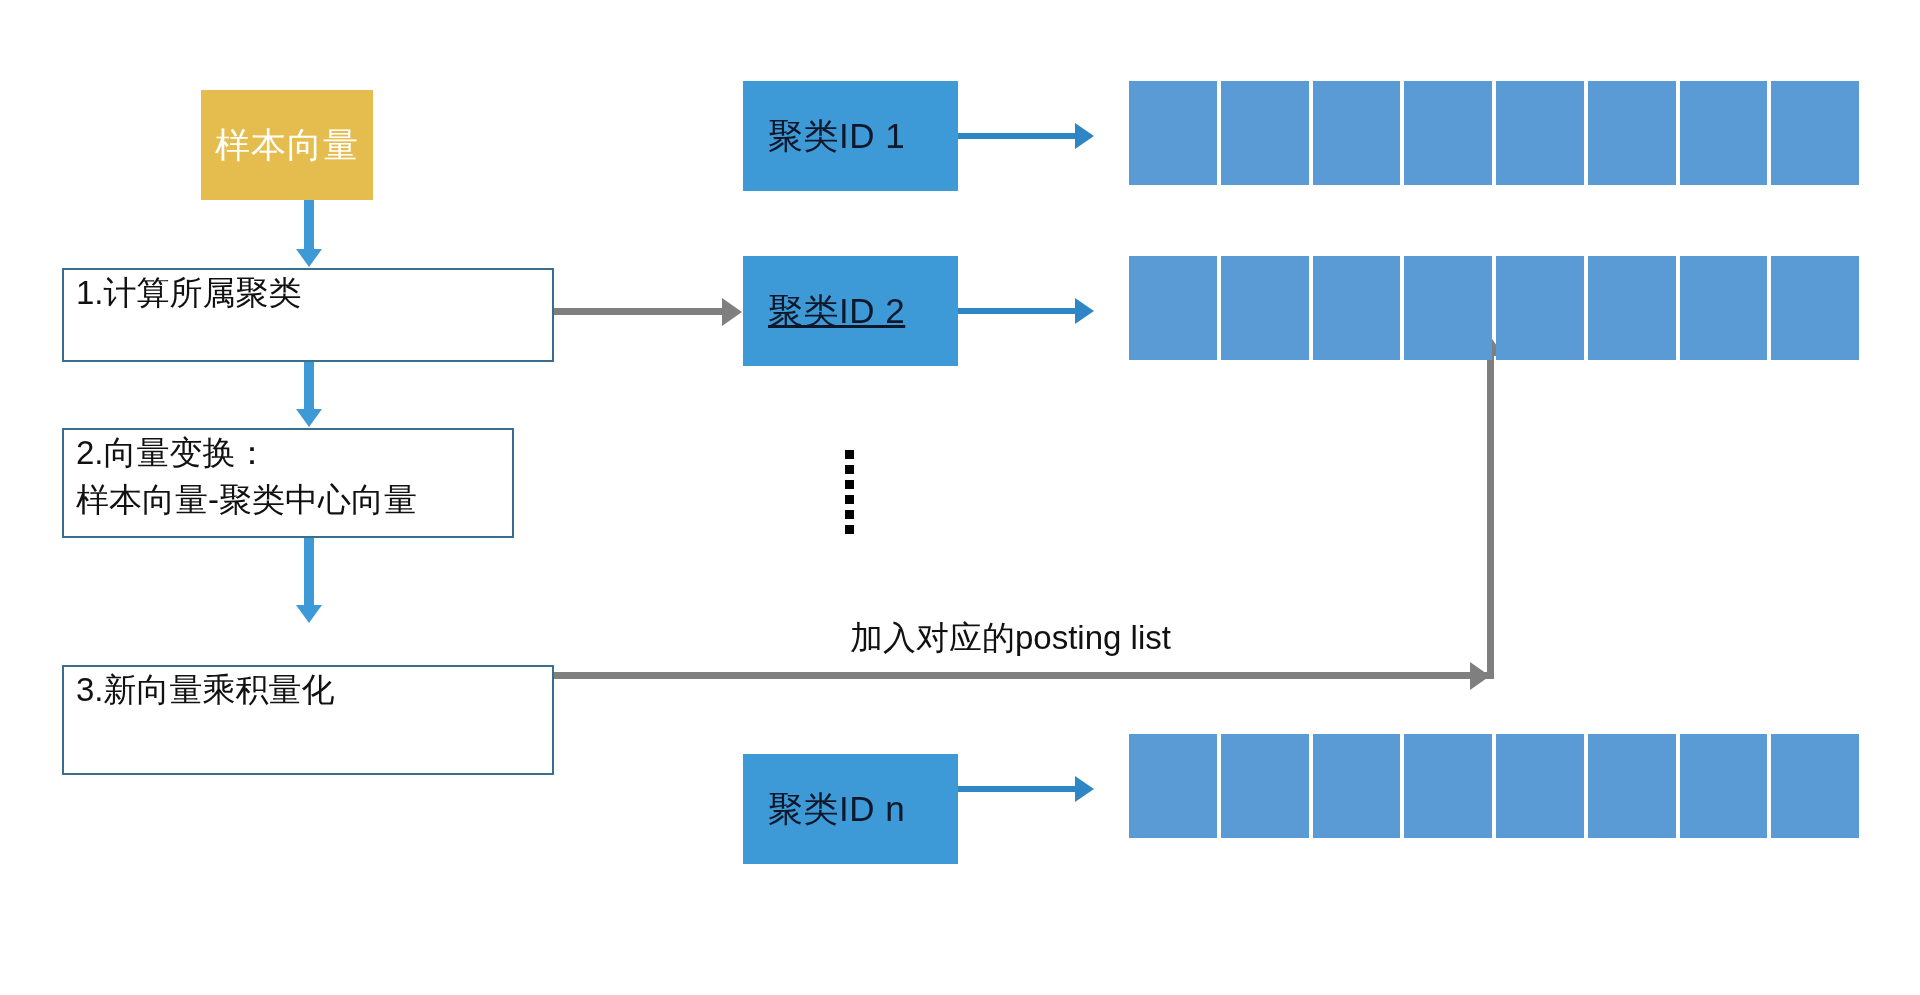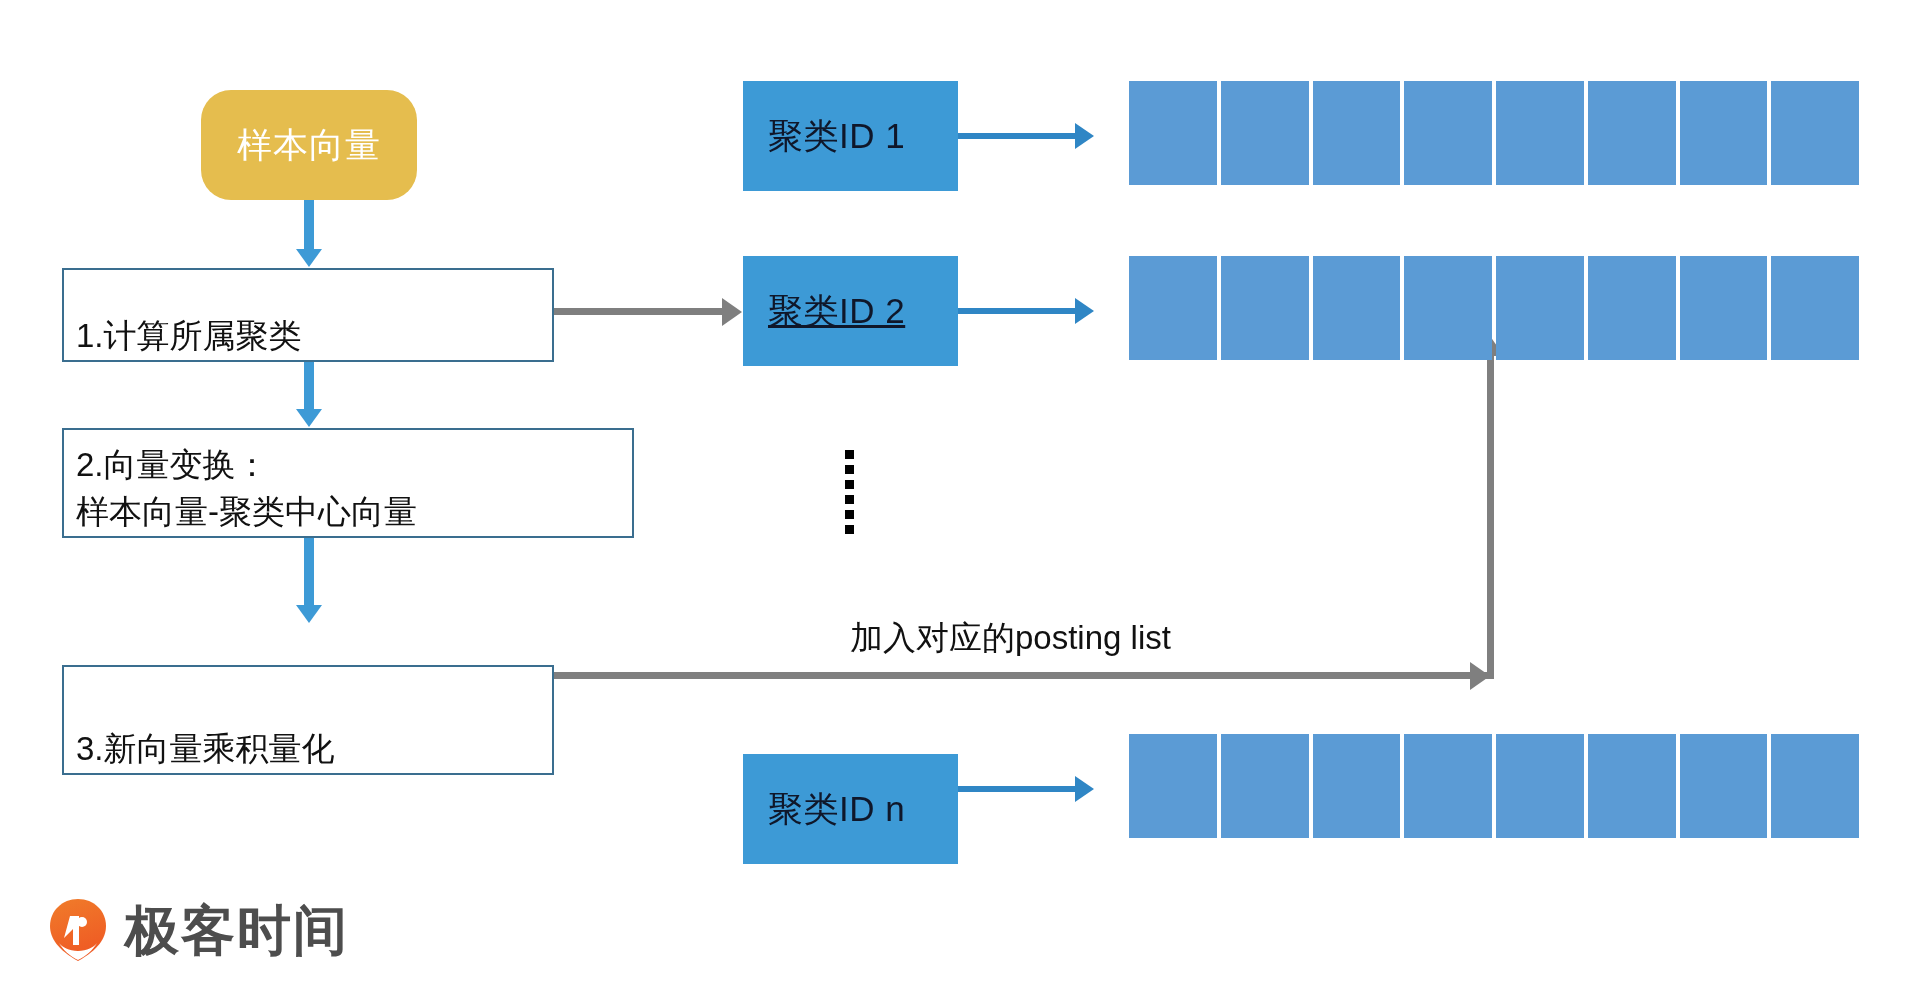--- a/index.html
+++ b/index.html
@@ -16,50 +16,49 @@
     height: 995px;
     background: #ffffff;
     overflow: hidden;
   }
 
   
   .sample-box {
     position: absolute;
     left: 201px;
     top: 90px;
-    width: 216px;
+    width: 172px;
     height: 110px;
     background: #e5bd4e;
     display: flex;
     align-items: center;
     justify-content: center;
     color: #ffffff;
     font-size: 35px;
     letter-spacing: 1px;
-    border-radius: 30px;
   }
 
   .step-box {
     position: absolute;
     background: #ffffff;
     border: 2px solid #3a6e8f;
     box-sizing: border-box;
     display: flex;
-    align-items: flex-end;
+    align-items: flex-start;
     color: #111111;
     font-size: 33px;
     padding-left: 12px;
   }
   .step-box .step-text {
     white-space: pre-line;
     line-height: 1.42;
   }
 
   #step1 { left: 62px; top: 268px; width: 492px; height: 94px; }
-  #step2 { left: 62px; top: 428px; width: 572px; height: 110px; }
+  #step2 { left: 62px; top: 428px; width: 452px; height: 110px; }
   #step3 { left: 62px; top: 624px; width: 492px; height: 110px; margin-top: 41px; }
 
   
   .blue-arrow {
     position: absolute;
     width: 10px;
     background: #3d9ad6;
   }
   .blue-arrow::after {
     content: "";
@@ -308,31 +307,14 @@
     <div class="posting-cell"></div>
     <div class="posting-cell"></div>
     <div class="posting-cell"></div>
     <div class="posting-cell"></div>
     <div class="posting-cell"></div>
     <div class="posting-cell"></div>
     <div class="posting-cell"></div>
     <div class="posting-cell"></div>
   </div>
 
-  <div id="logo">
-    <div id="logo-mark">
-      <svg width="60" height="64" viewBox="0 0 60 64" xmlns="http://www.w3.org/2000/svg">
-        <defs>
-          <linearGradient id="gb" x1="0" y1="0" x2="0.3" y2="1">
-            <stop offset="0%" stop-color="#f07c2a"></stop>
-            <stop offset="100%" stop-color="#ef5a24"></stop>
-          </linearGradient>
-        </defs>
-        <path d="M30 1 C14 1 2 13 2 28 C2 40 10 52 30 63 C50 52 58 40 58 28 C58 13 46 1 30 1 Z" fill="url(#gb)"></path>
-        <path d="M30 53 C21 53 14 49 11 45 C15 52 22 58 30 62 C38 58 45 52 49 45 C46 49 39 53 30 53 Z" fill="#ffffff"></path>
-        <path d="M22 18 L31 18 L31 47 L25 47 L25 31 L16 40 Z" fill="#ffffff"></path>
-        <circle cx="34" cy="24" r="5" fill="#ffffff"></circle>
-      </svg>
-    </div>
-    <div id="logo-text">极客时间</div>
-  </div>
 
 </div>
 
 </body></html>

